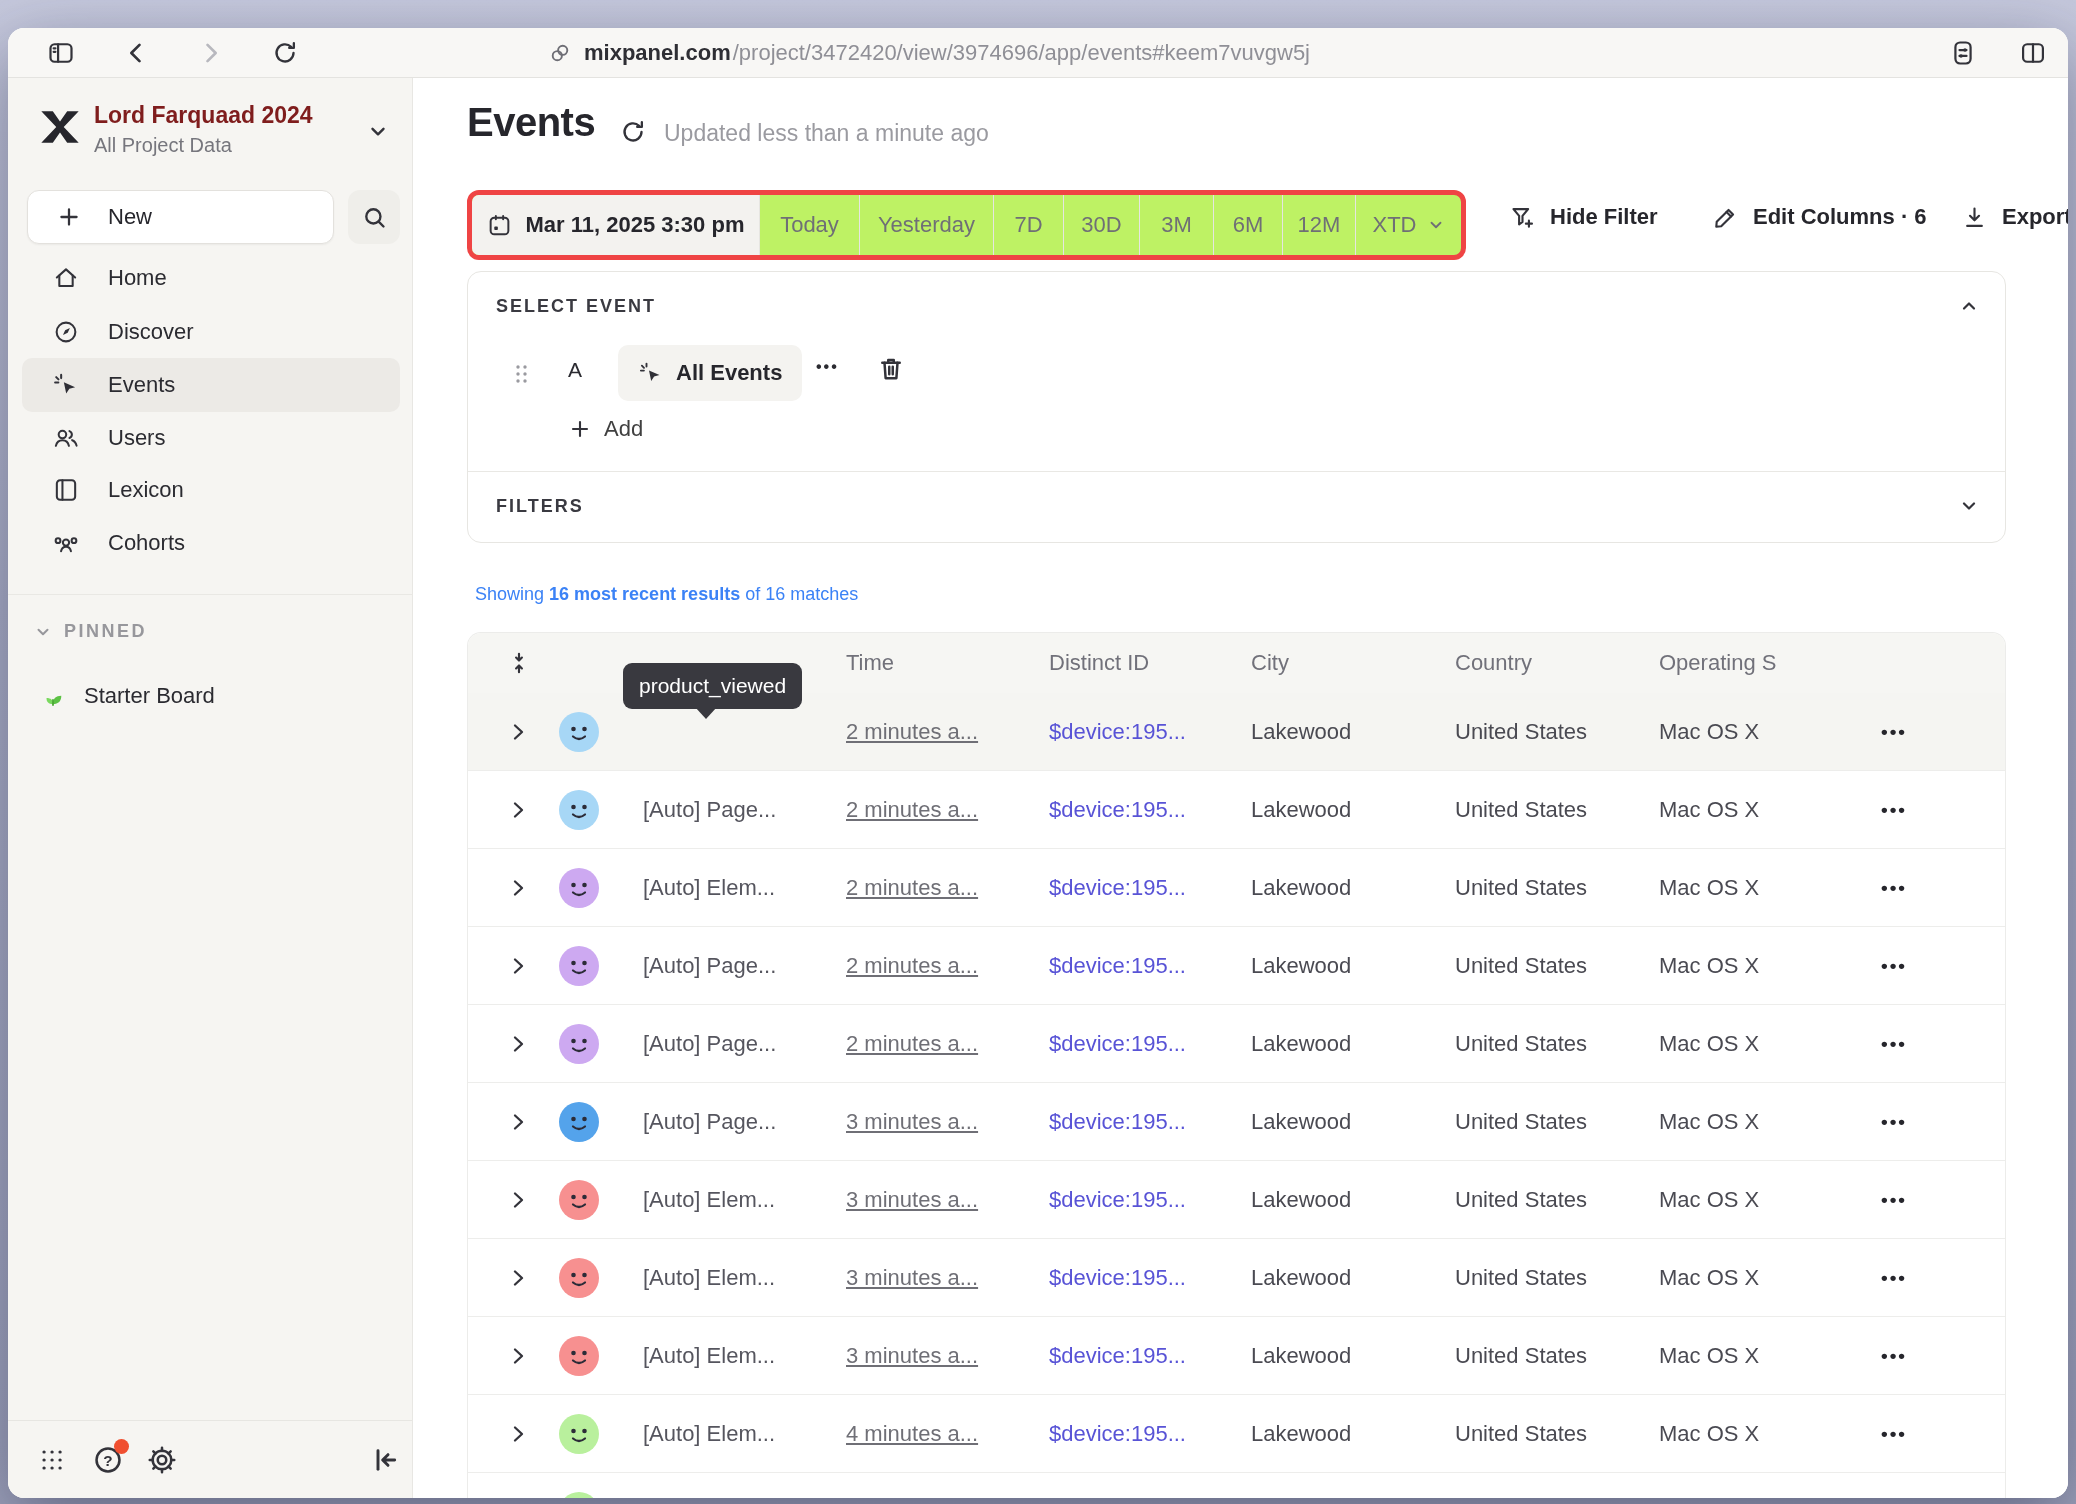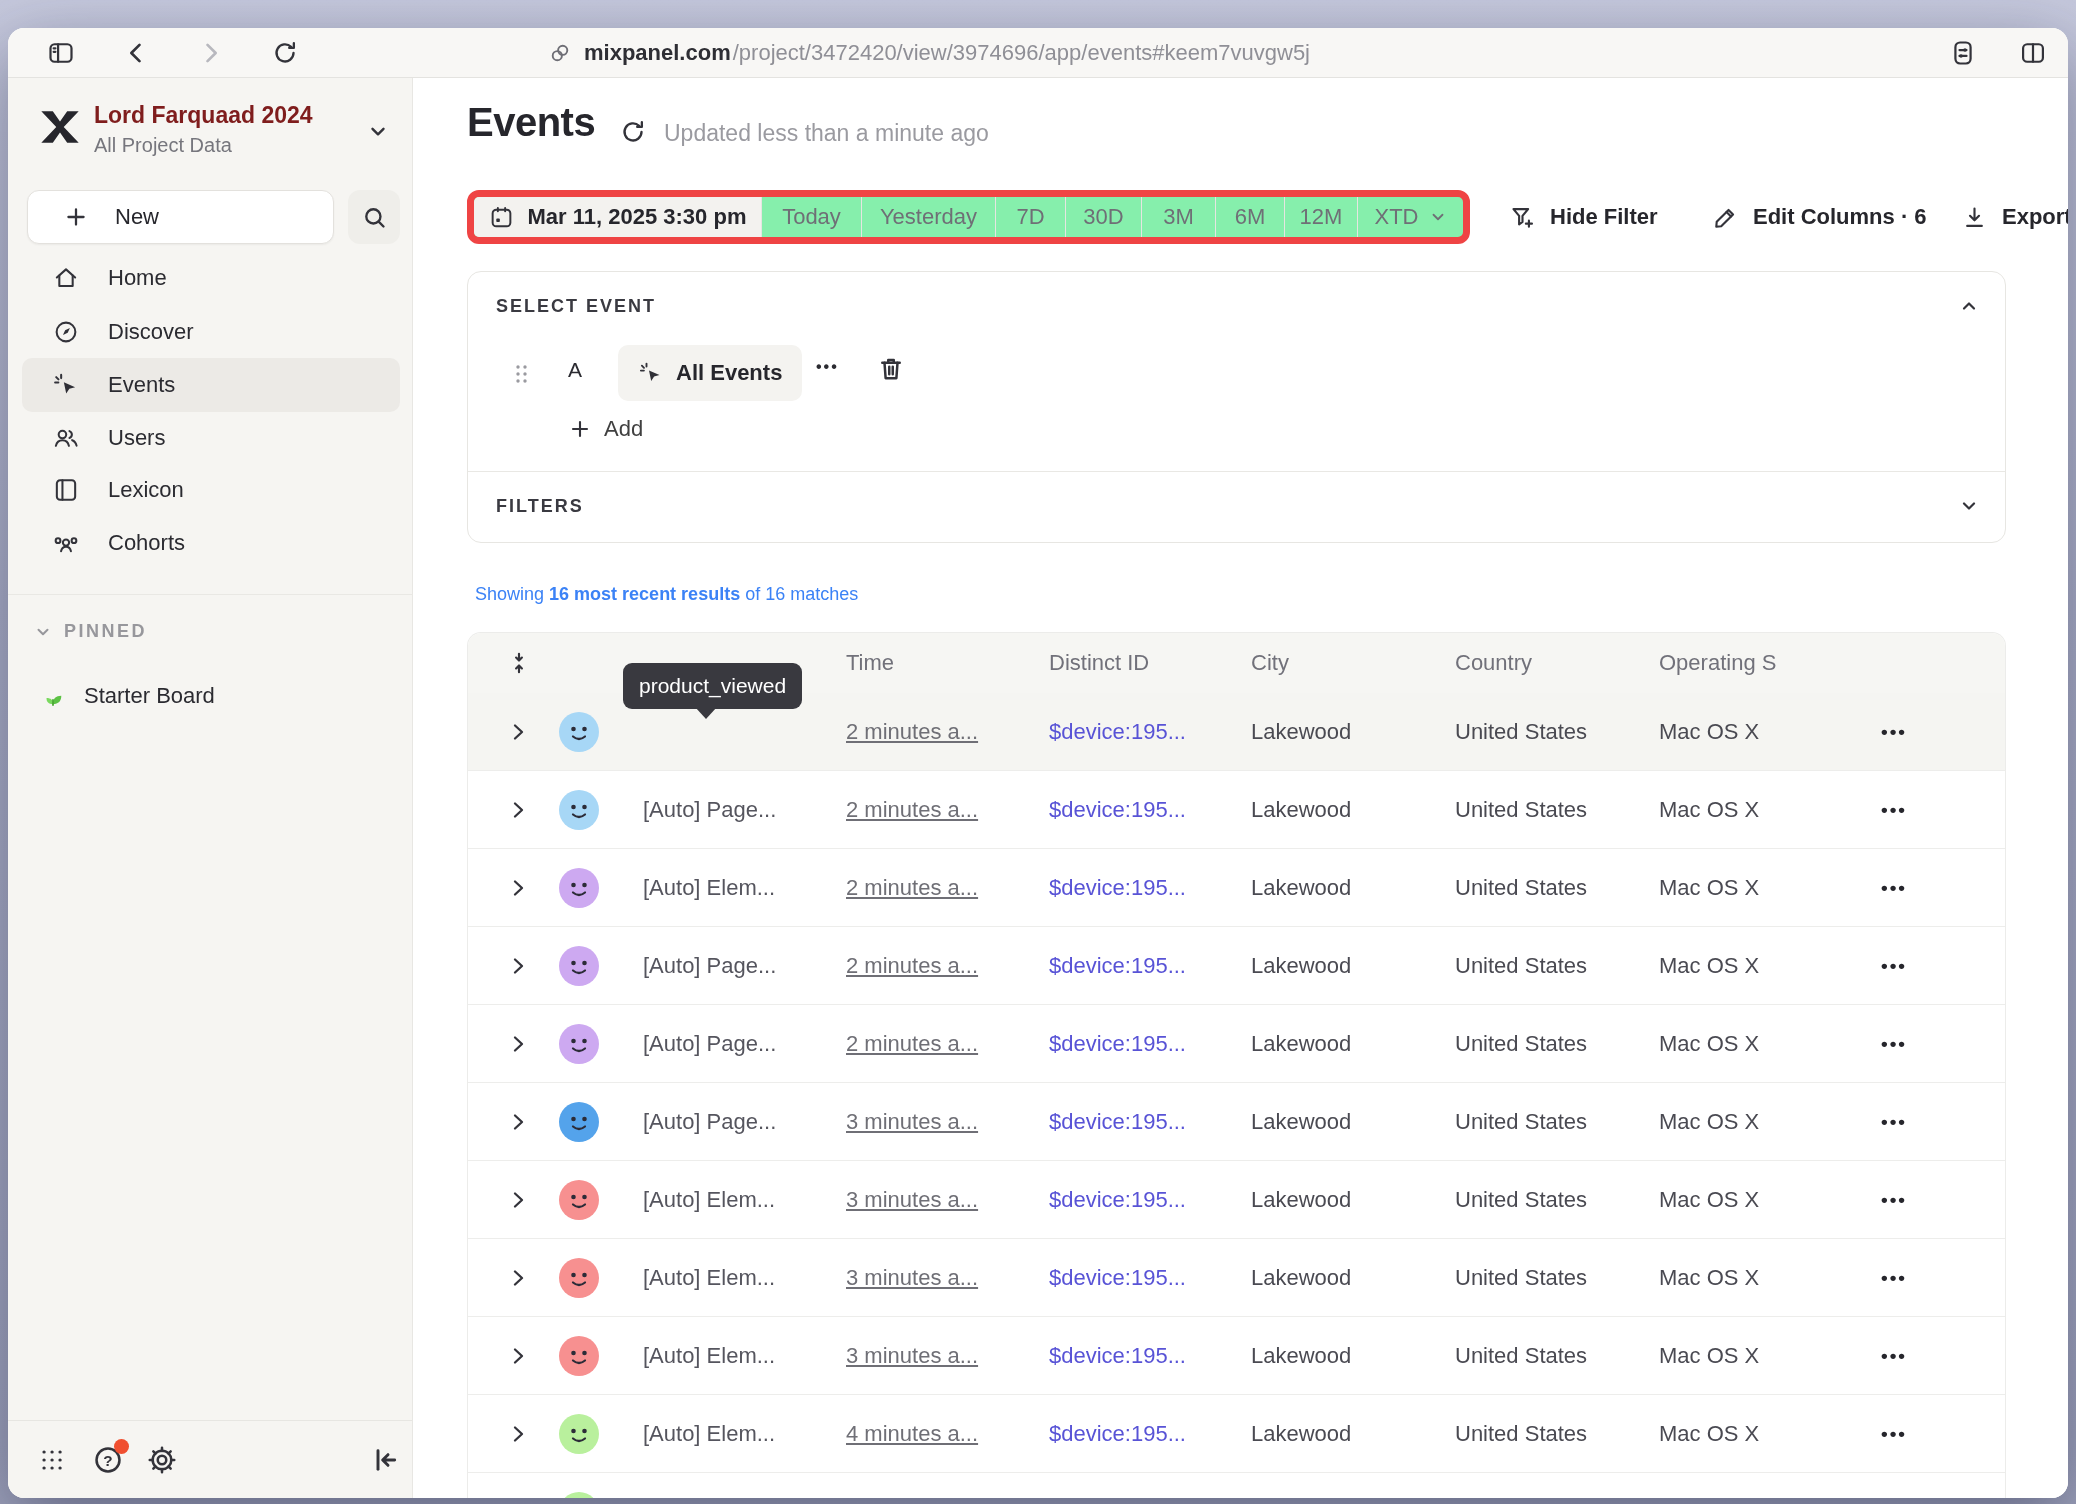--- a/index.html
+++ b/index.html
@@ -19,41 +19,41 @@
   .url-path { font-size:22px; color:#8f8f96; }
 
   
   .sidebar { position:absolute; left:0; top:50px; width:405px; bottom:0; background:#f6f5f2; border-right:1px solid #e8e7e3; }
   .proj { position:absolute; left:0; top:18px; width:405px; height:72px; }
   .proj-logo { position:absolute; left:29px; top:8px; width:46px; height:46px; }
   .proj-name { position:absolute; left:86px; top:6px; font-size:23px; font-weight:700; color:#7f1d1d; }
   .proj-scope { position:absolute; left:86px; top:38px; font-size:20px; color:#76767d; }
   .proj-chev { position:absolute; right:24px; top:24px; width:22px; height:22px; }
   .newrow { position:absolute; left:0; top:112px; width:405px; height:54px; }
-  .btn-new { position:absolute; left:19px; top:0; width:307px; height:54px; background:#fff; border:1px solid #e3e1dd; border-radius:12px; box-shadow:0 1px 2px rgba(0,0,0,.05); display:flex; align-items:center; gap:26px; padding-left:35px; font-size:22px; color:#26262c; }
+  .btn-new { position:absolute; left:19px; top:0; width:307px; height:54px; background:#fff; border:1px solid #e3e1dd; border-radius:12px; box-shadow:0 1px 2px rgba(0,0,0,.05); display:flex; align-items:center; gap:26px; padding-left:28px; font-size:22px; color:#26262c; }
   .btn-search { position:absolute; left:340px; top:0; width:52px; height:54px; background:#efeeea; border-radius:12px; display:flex; align-items:center; justify-content:center; }
   .nav { position:absolute; left:0; top:173px; width:405px; }
   .nav-item { position:absolute; left:14px; width:378px; height:54px; border-radius:10px; display:flex; align-items:center; gap:28px; padding-left:30px; font-size:22px; color:#2b2b31; }
   .nav-item.sel { background:#eceae6; }
   .nav-item .ic { width:28px; height:28px; flex:none; }
   .pinned-sec { position:absolute; left:0; top:516px; width:405px; border-top:1px solid #e9e8e4; }
   .pinned-hdr { position:absolute; left:26px; top:26px; display:flex; align-items:center; gap:12px; font-size:18px; font-weight:700; letter-spacing:2.5px; color:#97979c; }
   .pinned-item { position:absolute; left:14px; top:76px; width:378px; height:50px; border-radius:10px; display:flex; align-items:center; gap:18px; padding-left:18px; font-size:22px; color:#2b2b31; }
   .side-bottom { position:absolute; left:0; right:0; bottom:0; height:78px; border-top:1px solid #e7e6e2; }
   .sb-ic { position:absolute; top:50%; transform:translateY(-50%); width:36px; height:36px; display:flex; align-items:center; justify-content:center; }
   .sb-ic svg { width:32px; height:32px; }
   .red-dot { position:absolute; right:-3px; top:-3px; width:15px; height:15px; border-radius:50%; background:#f04f30; }
 
   
   .main { position:absolute; left:406px; top:50px; right:0; bottom:0; background:#fff; overflow:hidden; }
   .page-title { position:absolute; left:53px; top:22px; font-size:40px; font-weight:700; color:#26262c; letter-spacing:-0.5px; }
   .refresh { position:absolute; left:205px; top:40px; width:28px; height:28px; }
   .updated { position:absolute; left:250px; top:42px; font-size:23px; color:#9a9aa0; }
 
-  .seg-bar { position:absolute; left:53px; top:112px; height:54px; display:flex; border:7px solid #ef4444; border-radius:12px; overflow:hidden; background:#86efac; }
+  .seg-bar { position:absolute; left:53px; top:112px; height:70px; display:flex; border:5px solid #ef4444; border-radius:12px; overflow:hidden; background:#bef264; }
   .seg { display:flex; align-items:center; justify-content:center; gap:10px; font-size:22px; color:#6f6f76; border-left:1px solid #e6e5e1; padding:0 10px; }
   .seg:first-child { border-left:none; }
   .seg.date { width:287px; background:#f3f2ef; color:#26262c; font-weight:700; gap:14px; }
   .seg .ic { width:25px; height:25px; }
 
   .hdr-btn { position:absolute; top:112px; height:54px; display:flex; align-items:center; gap:14px; font-size:22px; font-weight:700; color:#26262c; }
   .hdr-btn .ic { width:27px; height:27px; }
 
   .qcard { position:absolute; left:53px; top:193px; width:1539px; height:272px; border:1px solid #e7e6e2; border-radius:14px; background:#fff; }
   .qlabel { font-size:18px; font-weight:700; letter-spacing:2px; color:#3a3a41; }

